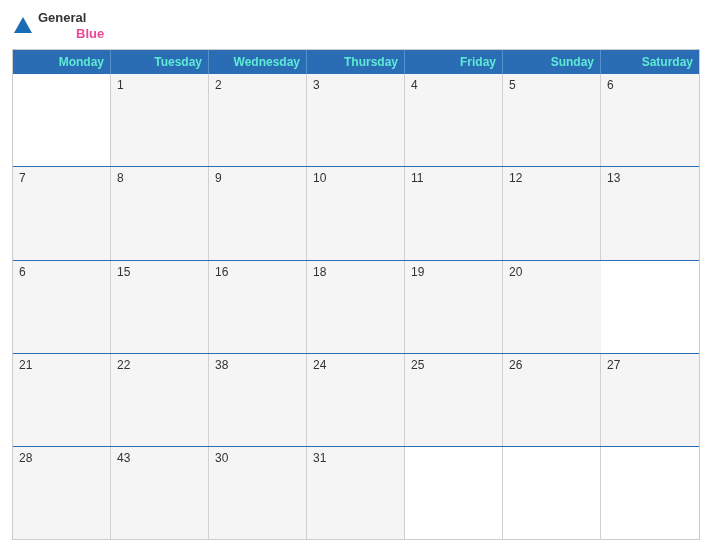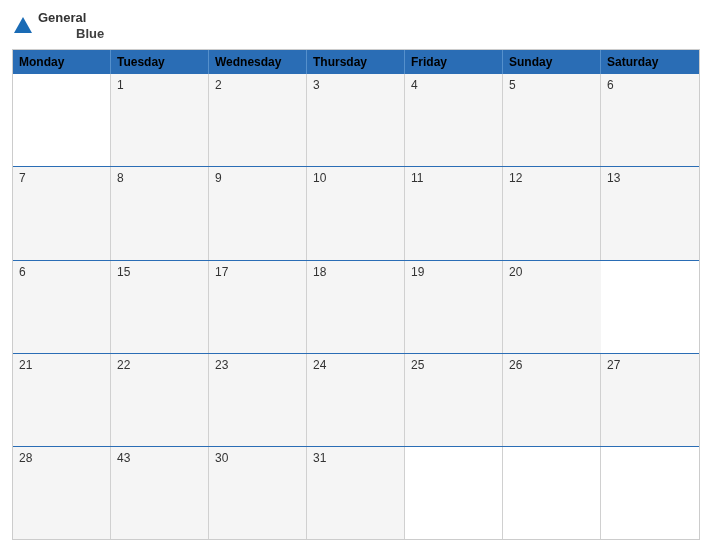--- a/index.html
+++ b/index.html
@@ -29,21 +29,21 @@
       align-items: center;
       gap: 4px;
     }
     .logo-text {
       font-size: 13px;
       font-weight: bold;
       color: #333;
       line-height: 1.2;
     }
     .logo-blue {
-      color: #404040;
+      color: #ec4899;
       padding-left: 38px;
     }
     .logo-icon {
       width: 22px;
       height: 22px;
     }
     .month-title {
       font-size: 38px;
       font-weight: normal;
       color: #222;
@@ -54,26 +54,26 @@
       display: flex;
       flex-direction: column;
       border: 1px solid #ccc;
     }
     .cal-header {
       display: grid;
       grid-template-columns: repeat(7, 1fr);
       background: #2a6db5;
     }
     .cal-header-cell {
-      color: #000000;
+      color: #5eead4;
       font-size: 12px;
       font-weight: bold;
       padding: 5px 6px;
       border-right: 1px solid #5590cc;
-      text-align: left;
+      text-align: right;
     }
     .cal-header-cell:last-child {
       border-right: none;
     }
     .cal-body {
       flex: 1;
       display: flex;
       flex-direction: column;
     }
     .cal-week {
@@ -179,41 +179,41 @@
           </div>
         </div>
         <div class="cal-week">
           <div class="cal-cell">
             <span class="day-num">6</span>
           </div>
           <div class="cal-cell">
             <span class="day-num">15</span>
           </div>
           <div class="cal-cell">
-            <span class="day-num">17</span>
+            <span class="day-num">16</span>
           </div>
           <div class="cal-cell">
             <span class="day-num">18</span>
           </div>
           <div class="cal-cell">
             <span class="day-num">19</span>
           </div>
           <div class="cal-cell">
             <span class="day-num">20</span>
           </div>
         </div>
         <div class="cal-week">
           <div class="cal-cell">
             <span class="day-num">21</span>
           </div>
           <div class="cal-cell">
             <span class="day-num">22</span>
           </div>
           <div class="cal-cell">
-            <span class="day-num">23</span>
+            <span class="day-num">38</span>
           </div>
           <div class="cal-cell">
             <span class="day-num">24</span>
           </div>
           <div class="cal-cell">
             <span class="day-num">25</span>
           </div>
           <div class="cal-cell">
             <span class="day-num">26</span>
           </div>

